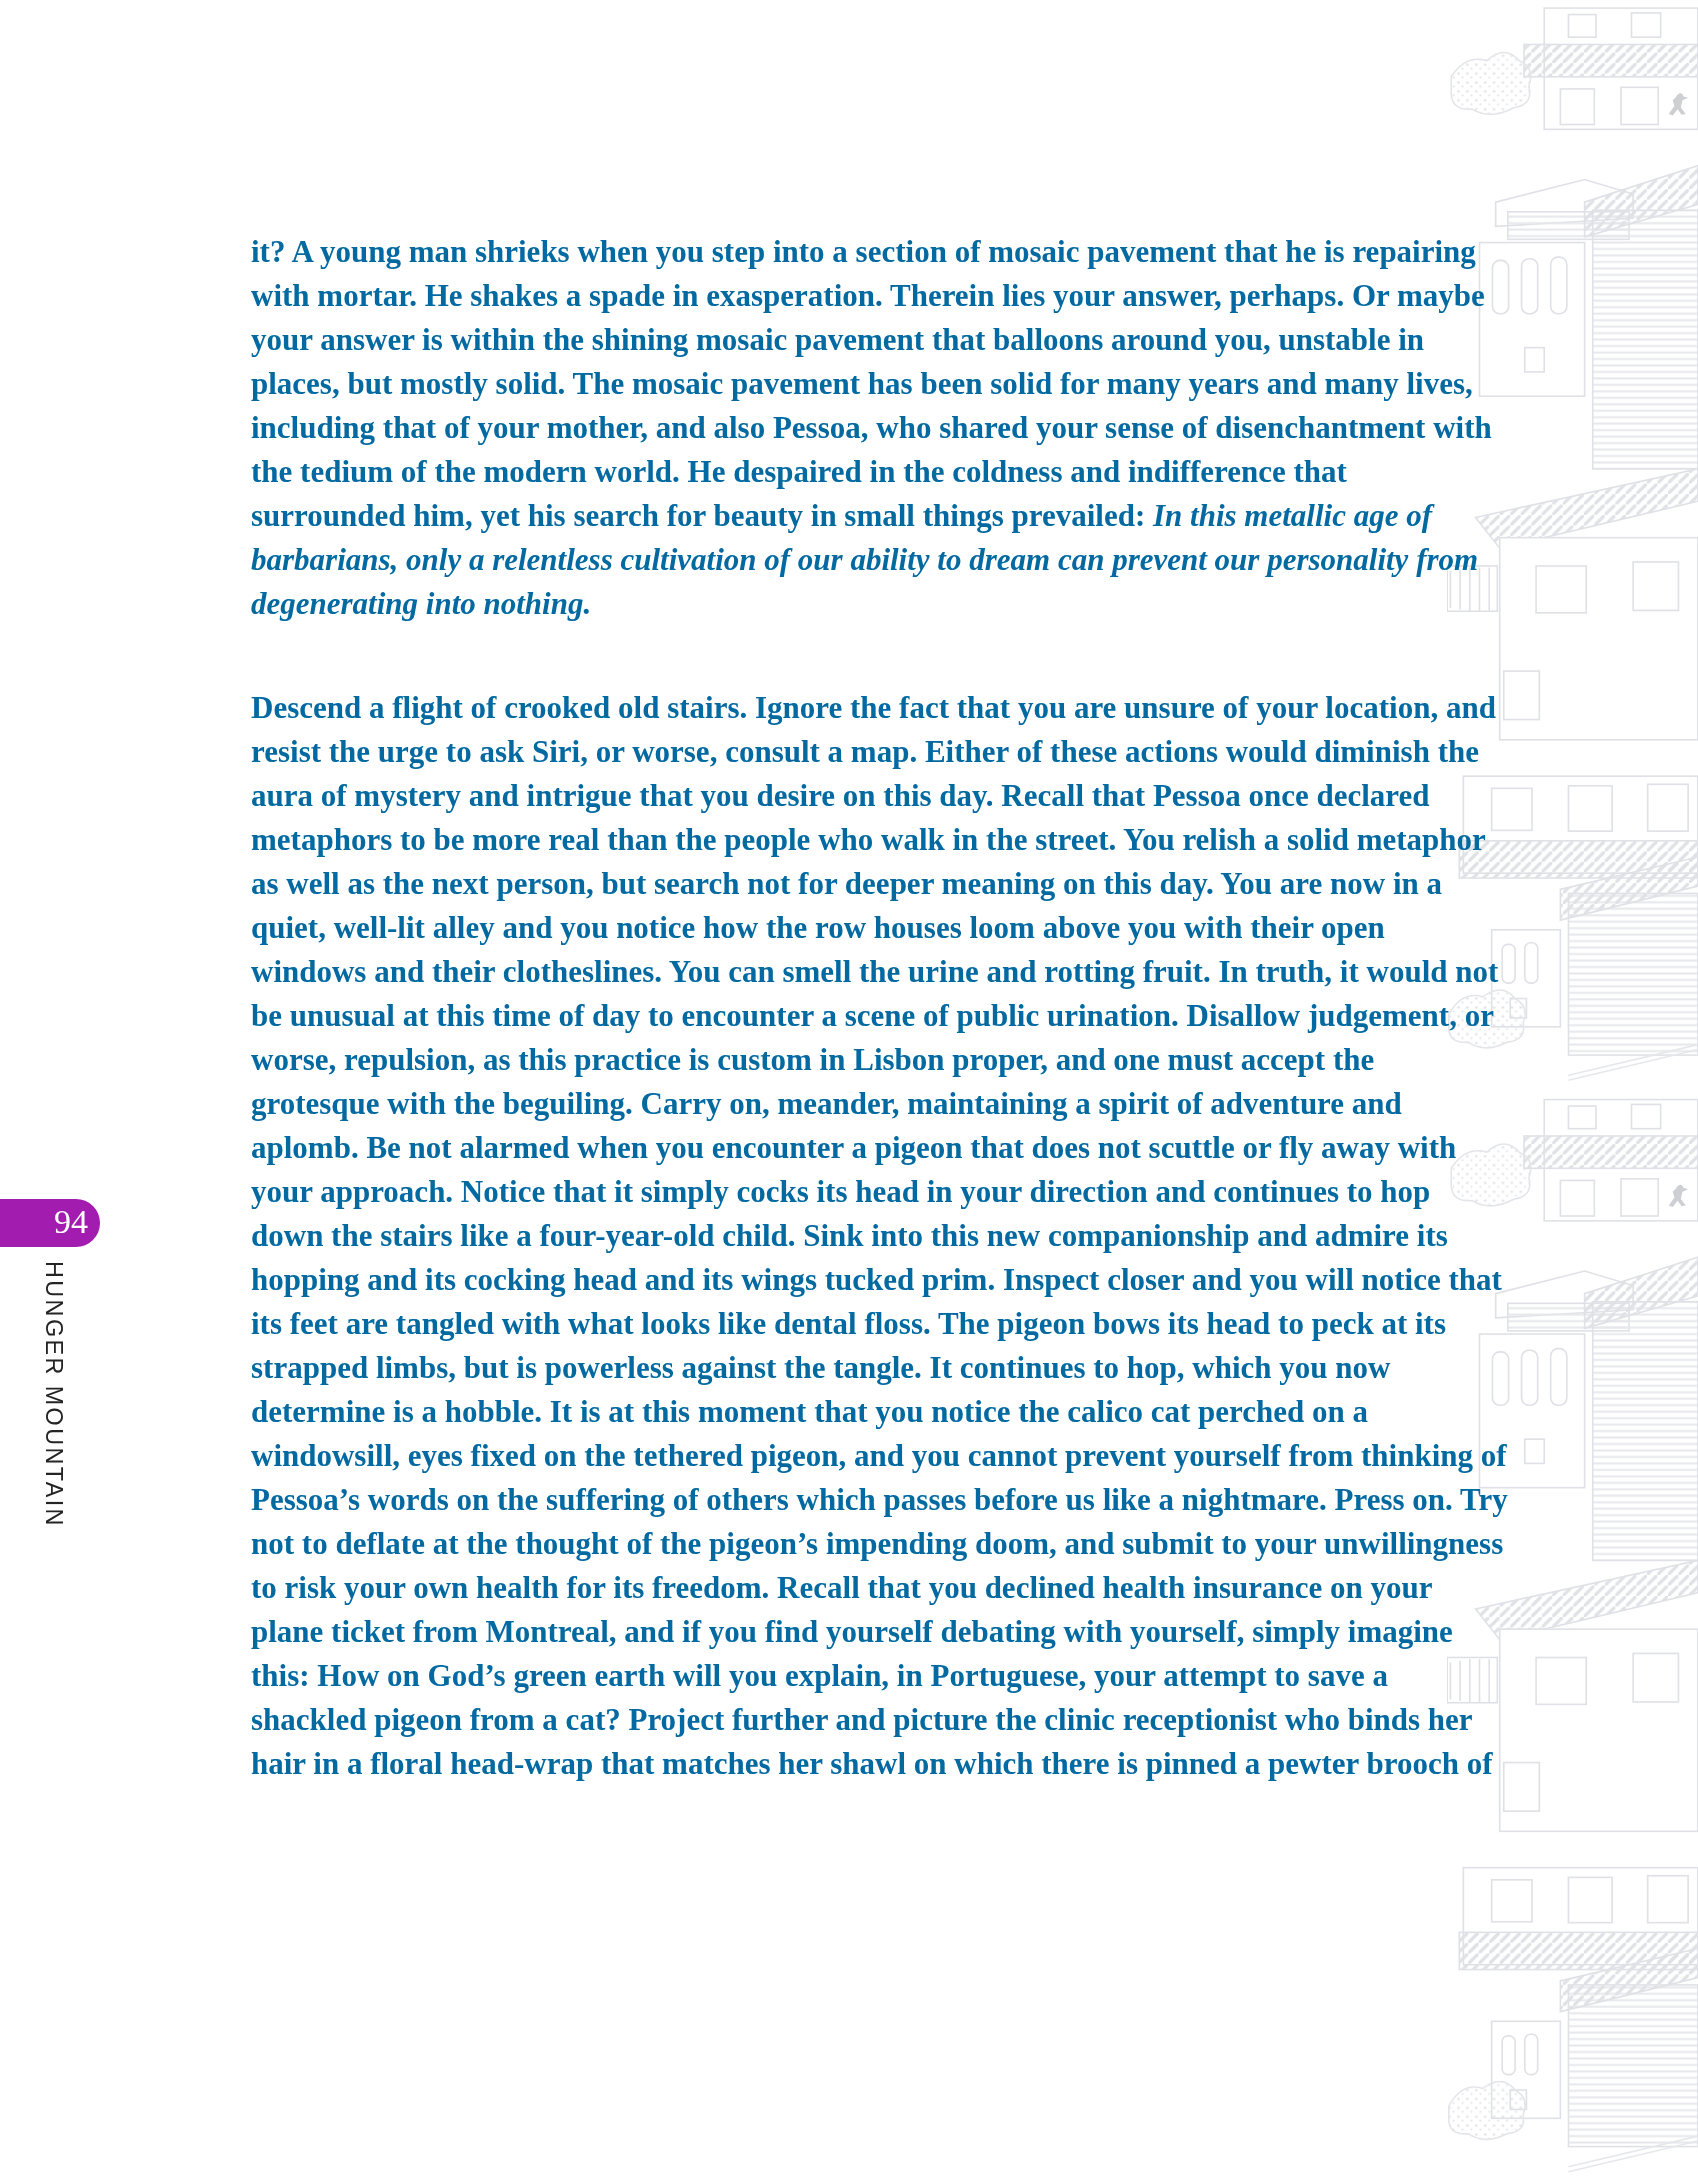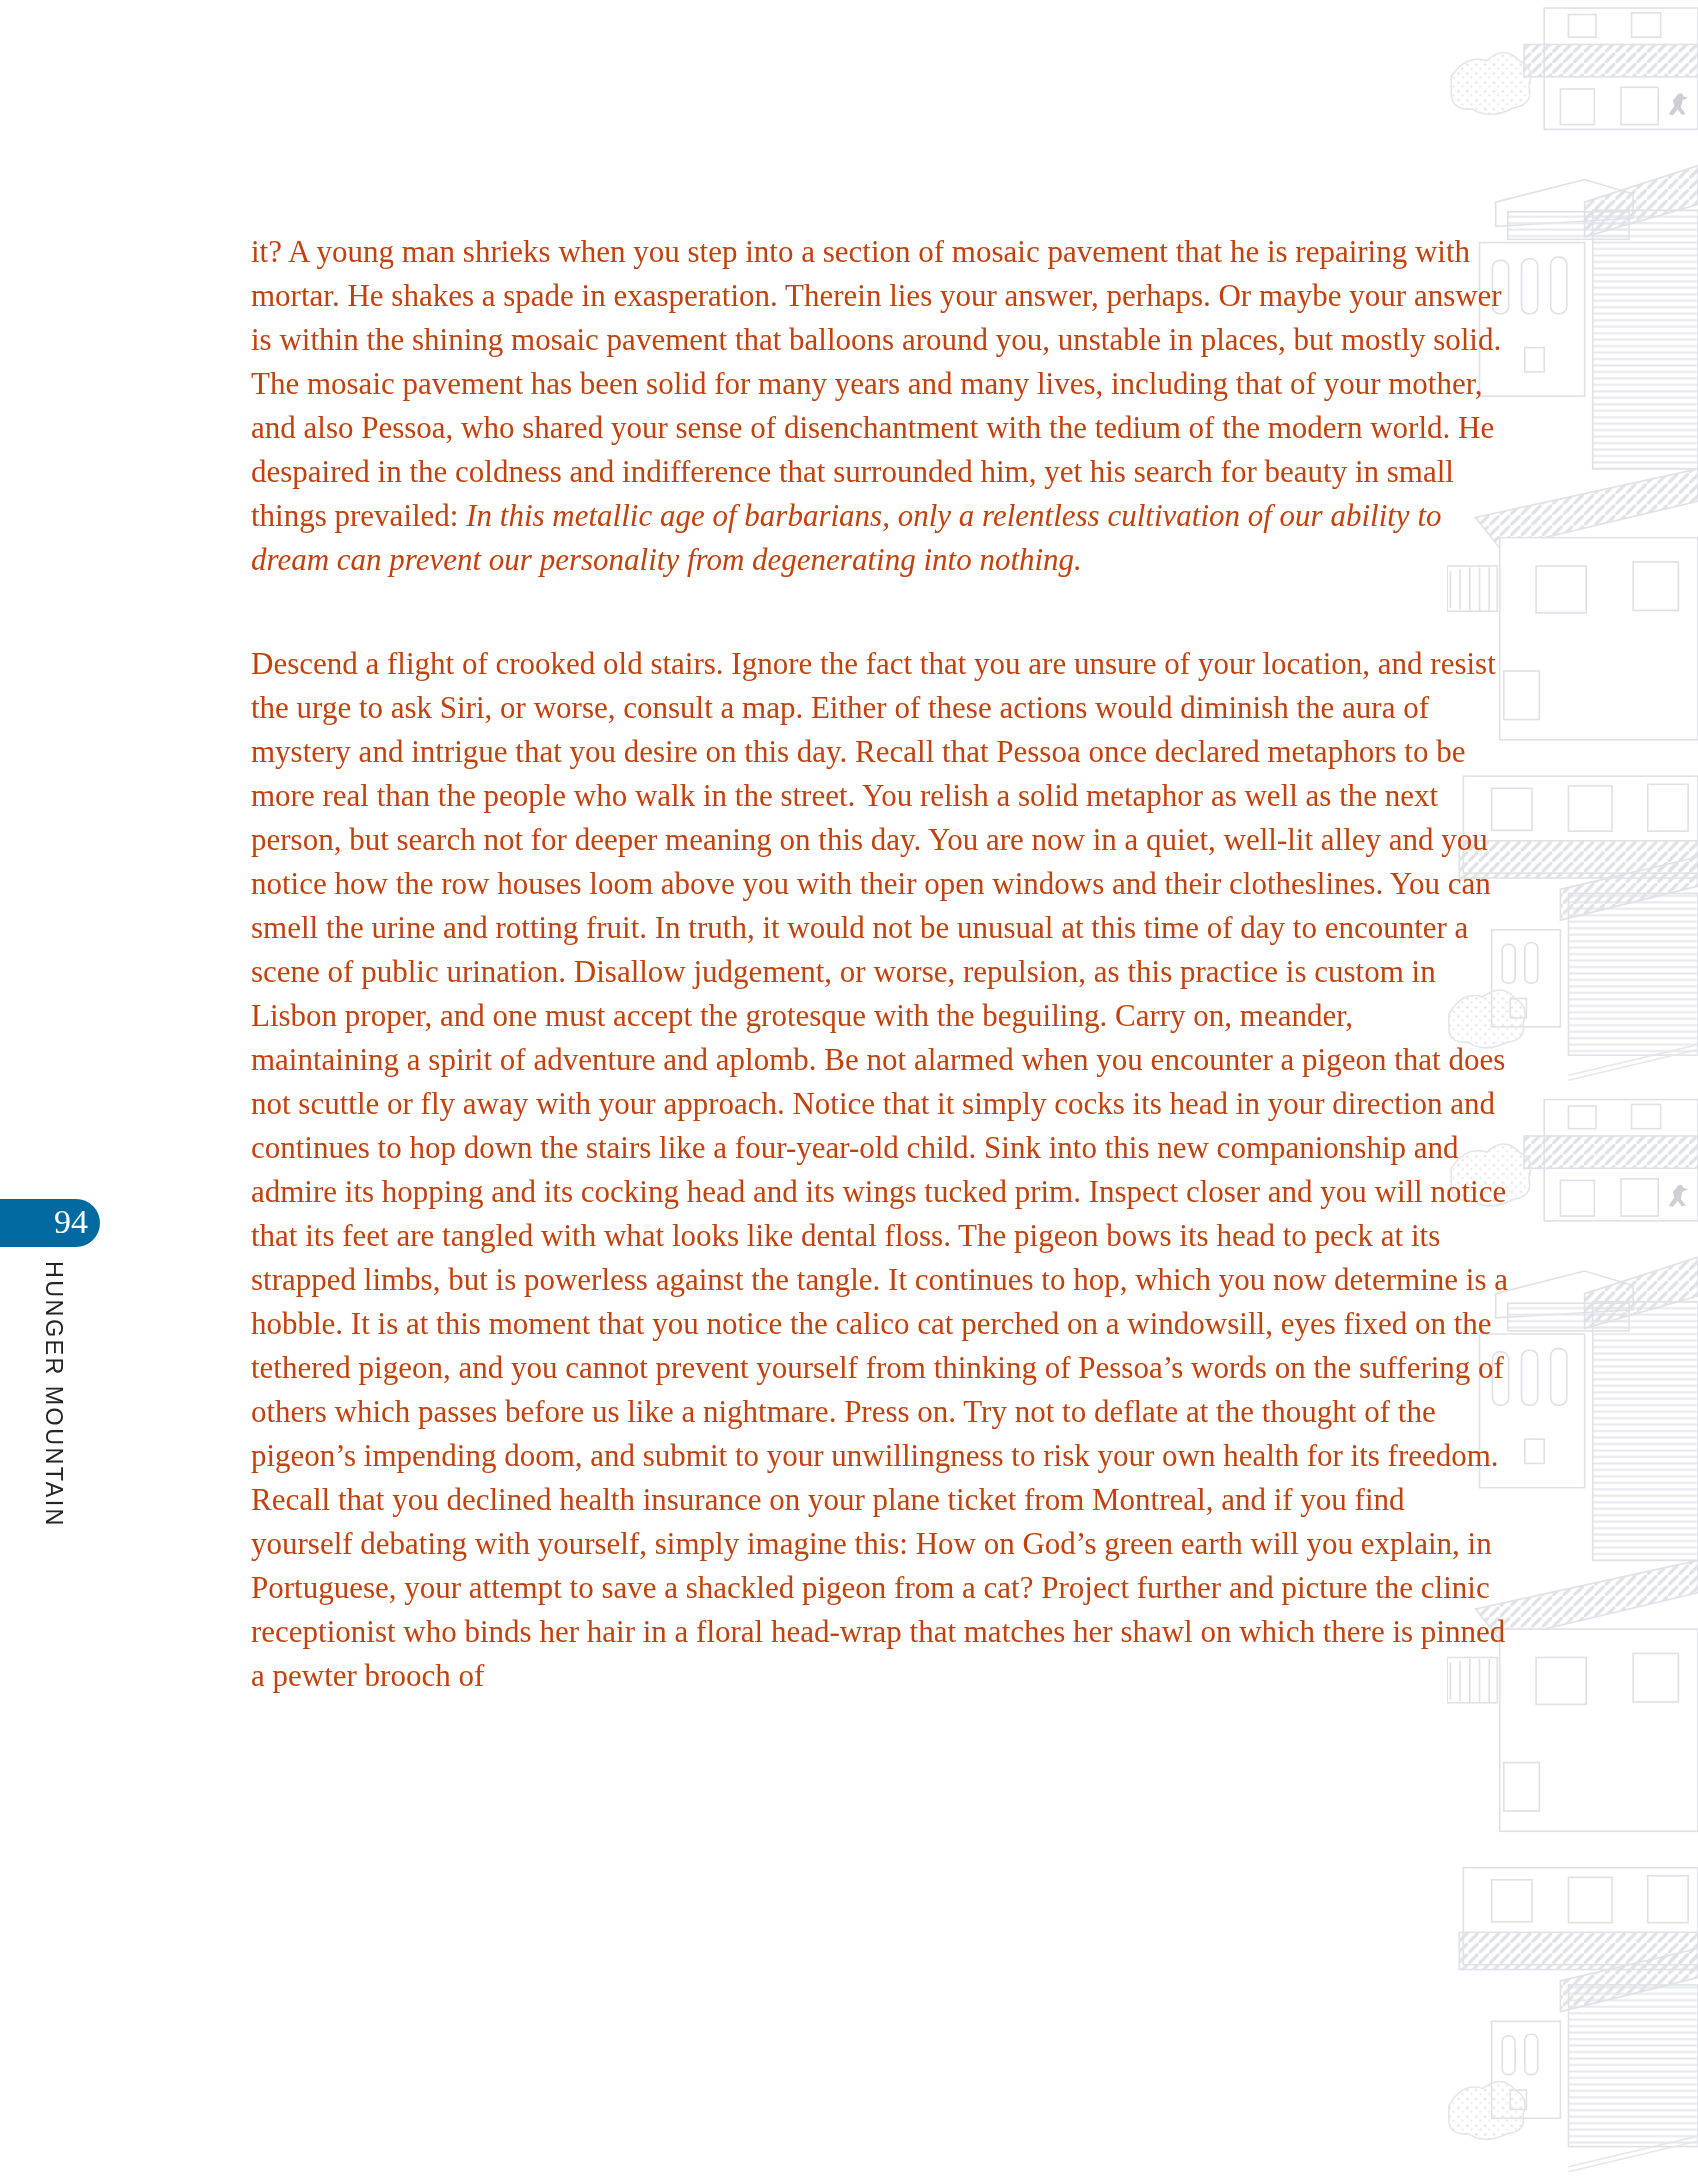--- a/index.html
+++ b/index.html
@@ -21,37 +21,38 @@
     opacity: 0.55;
   }
 
   
   .textblock {
     position: absolute;
     left: 251px;
     top: 230px;
     width: 1257px;
     z-index: 1;
-    color: #c2410c;
+    color: #0369a1;
     font-size: 31px;
     line-height: 44px;
     text-align: left;
+    font-weight: bold;
   }
   .textblock p { margin: 0; }
   .textblock p + p { margin-top: 60px; }
   .textblock em { font-style: italic; }
 
   
   .page-number-badge {
     position: absolute;
     left: 0;
     top: 1199px;
     width: 100px;
     height: 48px;
-    background: #0369a1;
+    background: #a21caf;
     border-radius: 0 24px 24px 0;
     z-index: 2;
     color: #ffffff;
     font-family: "Liberation Serif", "DejaVu Serif", serif;
     font-size: 34px;
     line-height: 46px;
     text-align: right;
     padding-right: 12px;
     box-sizing: border-box;
   }

